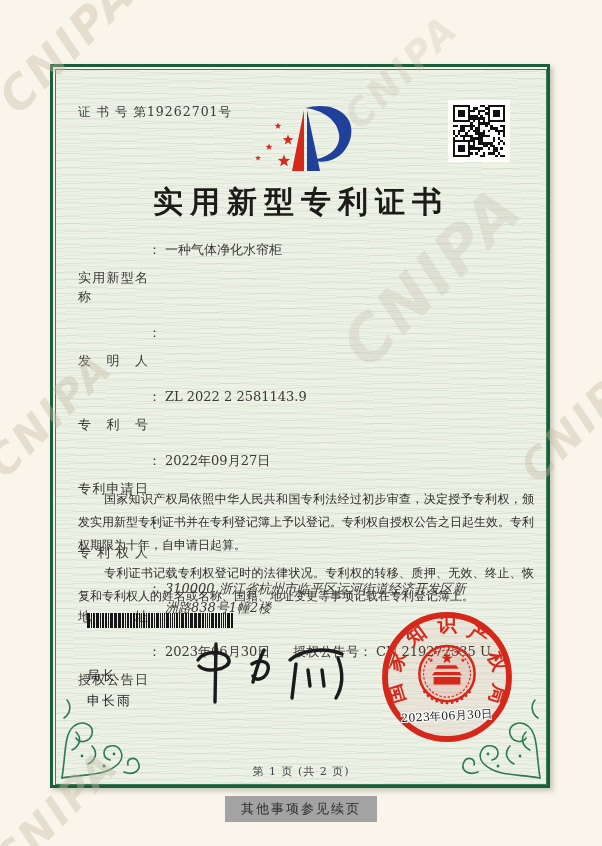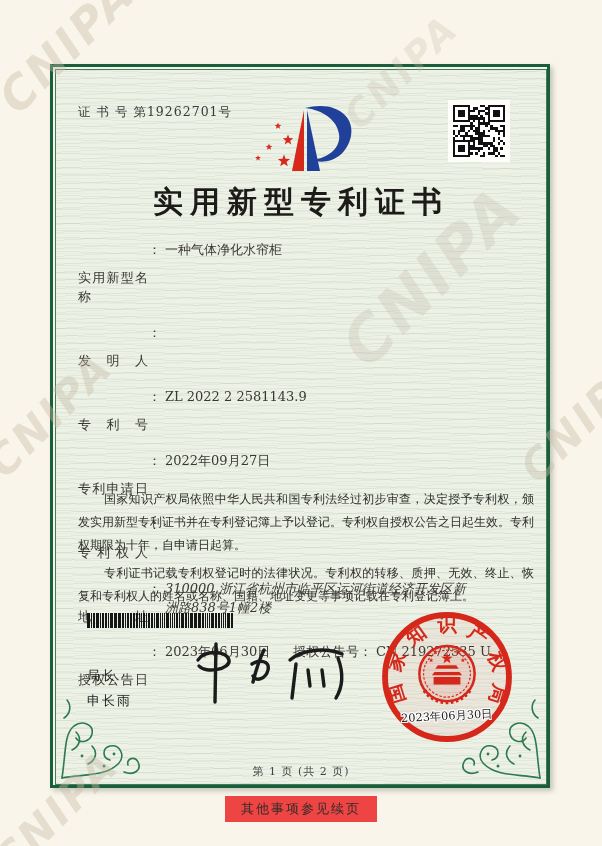--- a/index.html
+++ b/index.html
@@ -54,21 +54,21 @@
   .paras p{margin:0 0 5px 0;text-indent:26px;}
   #barcode{position:absolute;left:31px;top:543px;width:152px;height:15px;display:flex;gap:1px;overflow:hidden;}
   #barcode div{background:#161616;height:100%;flex:none;}
   .sig{position:absolute;left:124px;top:566px;width:190px;height:80px;z-index:3;}
   .director{position:absolute;left:31px;font-family:"DejaVu Sans","Liberation Sans",sans-serif;
             font-size:13px;letter-spacing:2px;color:#1f1f1f;}
   .seal{position:absolute;left:324px;top:540px;width:134px;height:134px;z-index:4;}
   .orn{position:absolute;width:96px;height:94px;z-index:1;}
   .pageno{position:absolute;left:0;top:694px;width:100%;text-align:center;font-size:11px;color:#444;letter-spacing:1px;}
   .footnote{position:absolute;left:50%;top:796px;transform:translateX(-50%);z-index:5;
-            background:#ef4444;padding:4px 16px;font-size:13px;letter-spacing:2px;color:#2f2d29;}
+            background:#a3a3a3;padding:4px 16px;font-size:13px;letter-spacing:2px;color:#2f2d29;}
 </style>
 </head>
 <body>
 
 <span class="wm" style="left:-18px;top:18px;font-size:46px;">CNIPA</span>
 <span class="wm" style="left:330px;top:50px;font-size:38px;color:rgba(198,188,166,0.28);">CNIPA</span>
 <span class="wm" style="left:320px;top:240px;font-size:62px;color:rgba(190,182,164,0.26);">CNIPA</span>
 <span class="wm" style="left:-28px;top:390px;font-size:42px;">CNIPA</span>
 <span class="wm" style="left:505px;top:395px;font-size:42px;">CNIPA</span>
 <span class="wm" style="left:-22px;top:788px;font-size:42px;">CNIPA</span>

